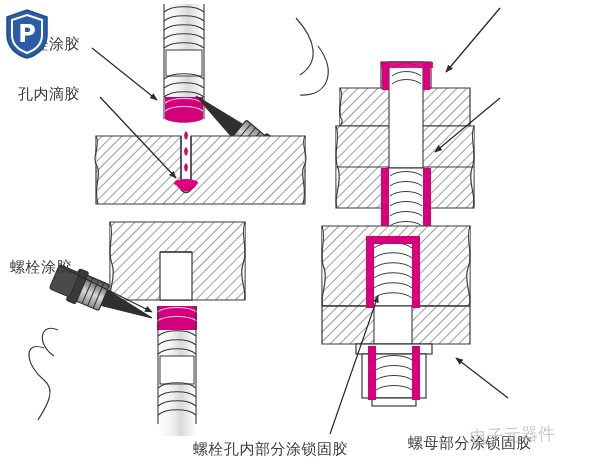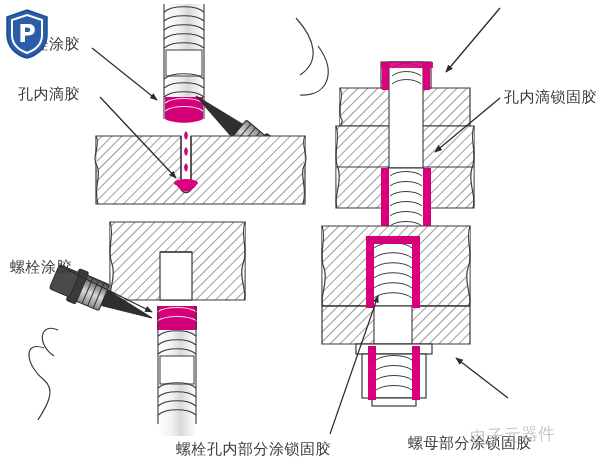--- a/index.html
+++ b/index.html
@@ -366,25 +366,24 @@
 
       <line x1="330" y1="434" x2="378" y2="296" stroke="#2b2b2b" stroke-width="1.2" marker-end="url(#arrow)"></line>
       <line x1="508" y1="398" x2="456" y2="358" stroke="#2b2b2b" stroke-width="1.3" marker-end="url(#arrow)"></line>
     </g>
   </svg>
 
   <div class="label" style="left:18px; top:36px;">螺栓涂胶</div>
 
   <div class="label" style="left:18px; top:86px;">孔内滴胶</div>
 
-  <div class="label" style="left:504px; top:89px;">孔内滴锁固胶</div>
 
   <div class="label" style="left:10px; top:259px;">螺栓涂胶</div>
 
-  <div class="caption" style="left:176px; top:440px;">螺栓孔内部分涂锁固胶</div>
+  <div class="caption" style="left:193px; top:440px;">螺栓孔内部分涂锁固胶</div>
 
   <div class="caption" style="left:408px; top:434px;">螺母部分涂锁固胶</div>
 
   <div id="wm-top">
     <svg class="shield" viewBox="0 0 46 52">
       <path d="M23,2 L43,9 L43,27 C43,39 34,47 23,50 C12,47 3,39 3,27 L3,9 Z" fill="#2b5ca8" stroke="#1b4d94" stroke-width="1.5"></path>
       <path d="M23,7 L38,12 L38,27 C38,36 31,42 23,45 C15,42 8,36 8,27 L8,12 Z" fill="none" stroke="#ffffff" stroke-width="2"></path>
       <text x="23" y="34" text-anchor="middle" font-family="DejaVu Sans, Liberation Sans, sans-serif" font-size="24" font-weight="bold" fill="#ffffff">P</text>
     </svg>
   </div>

